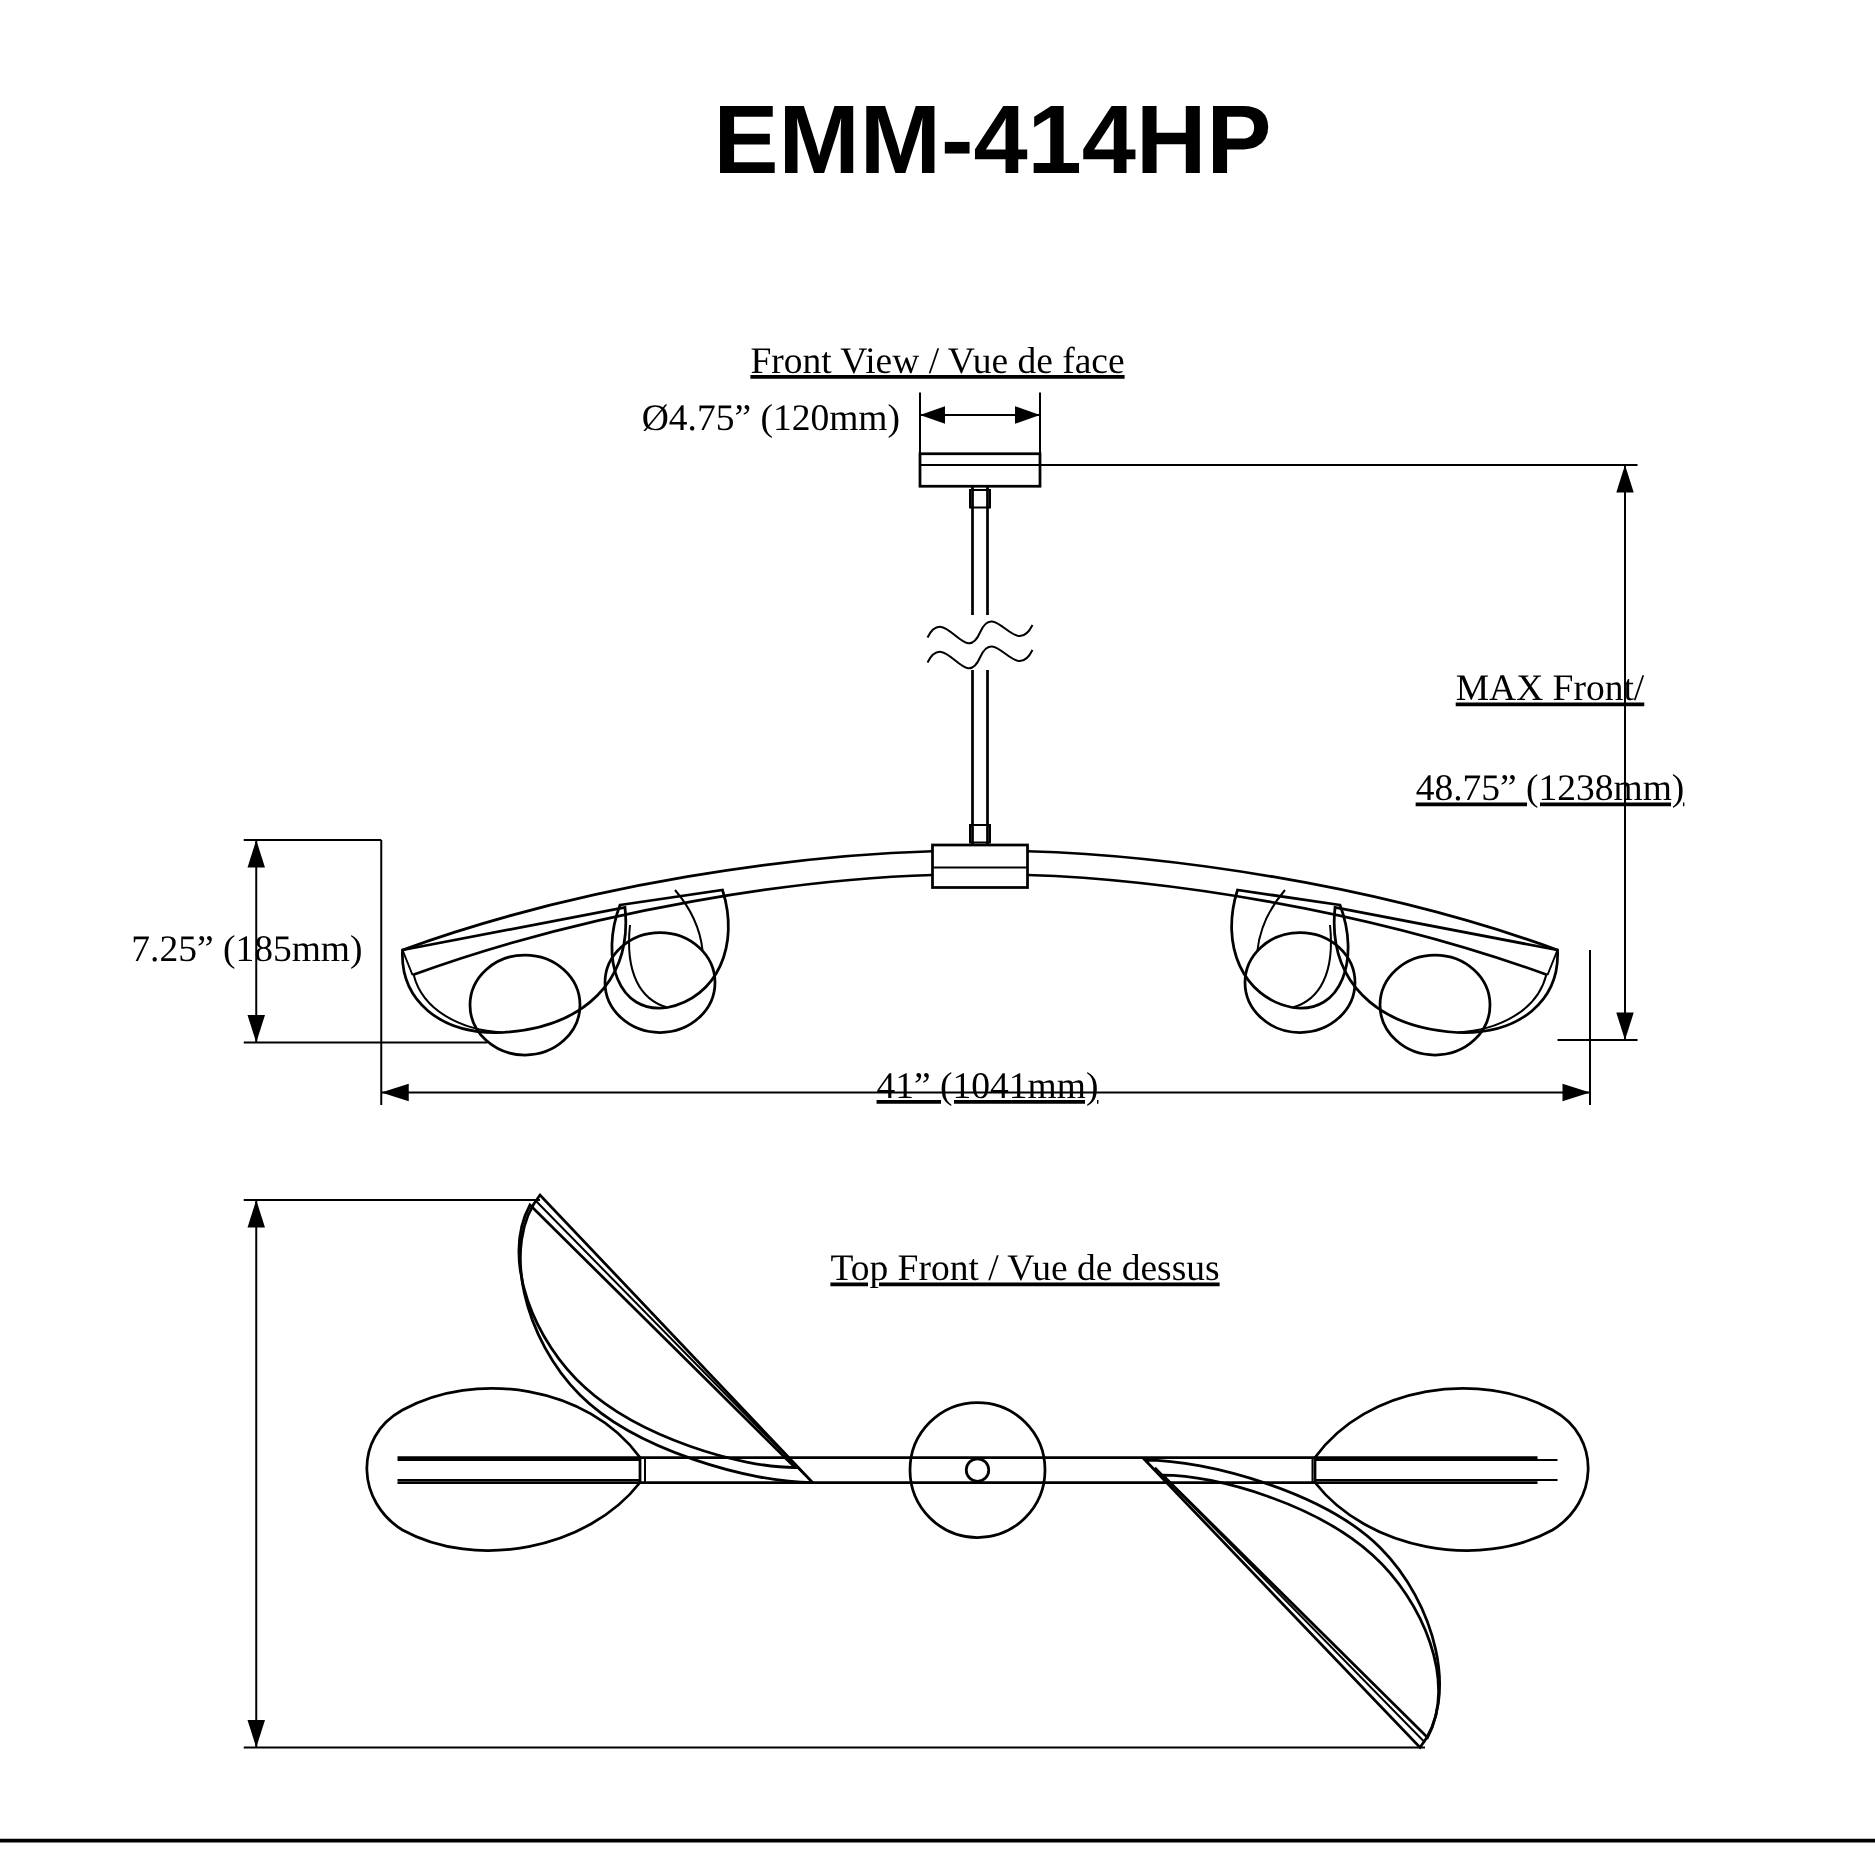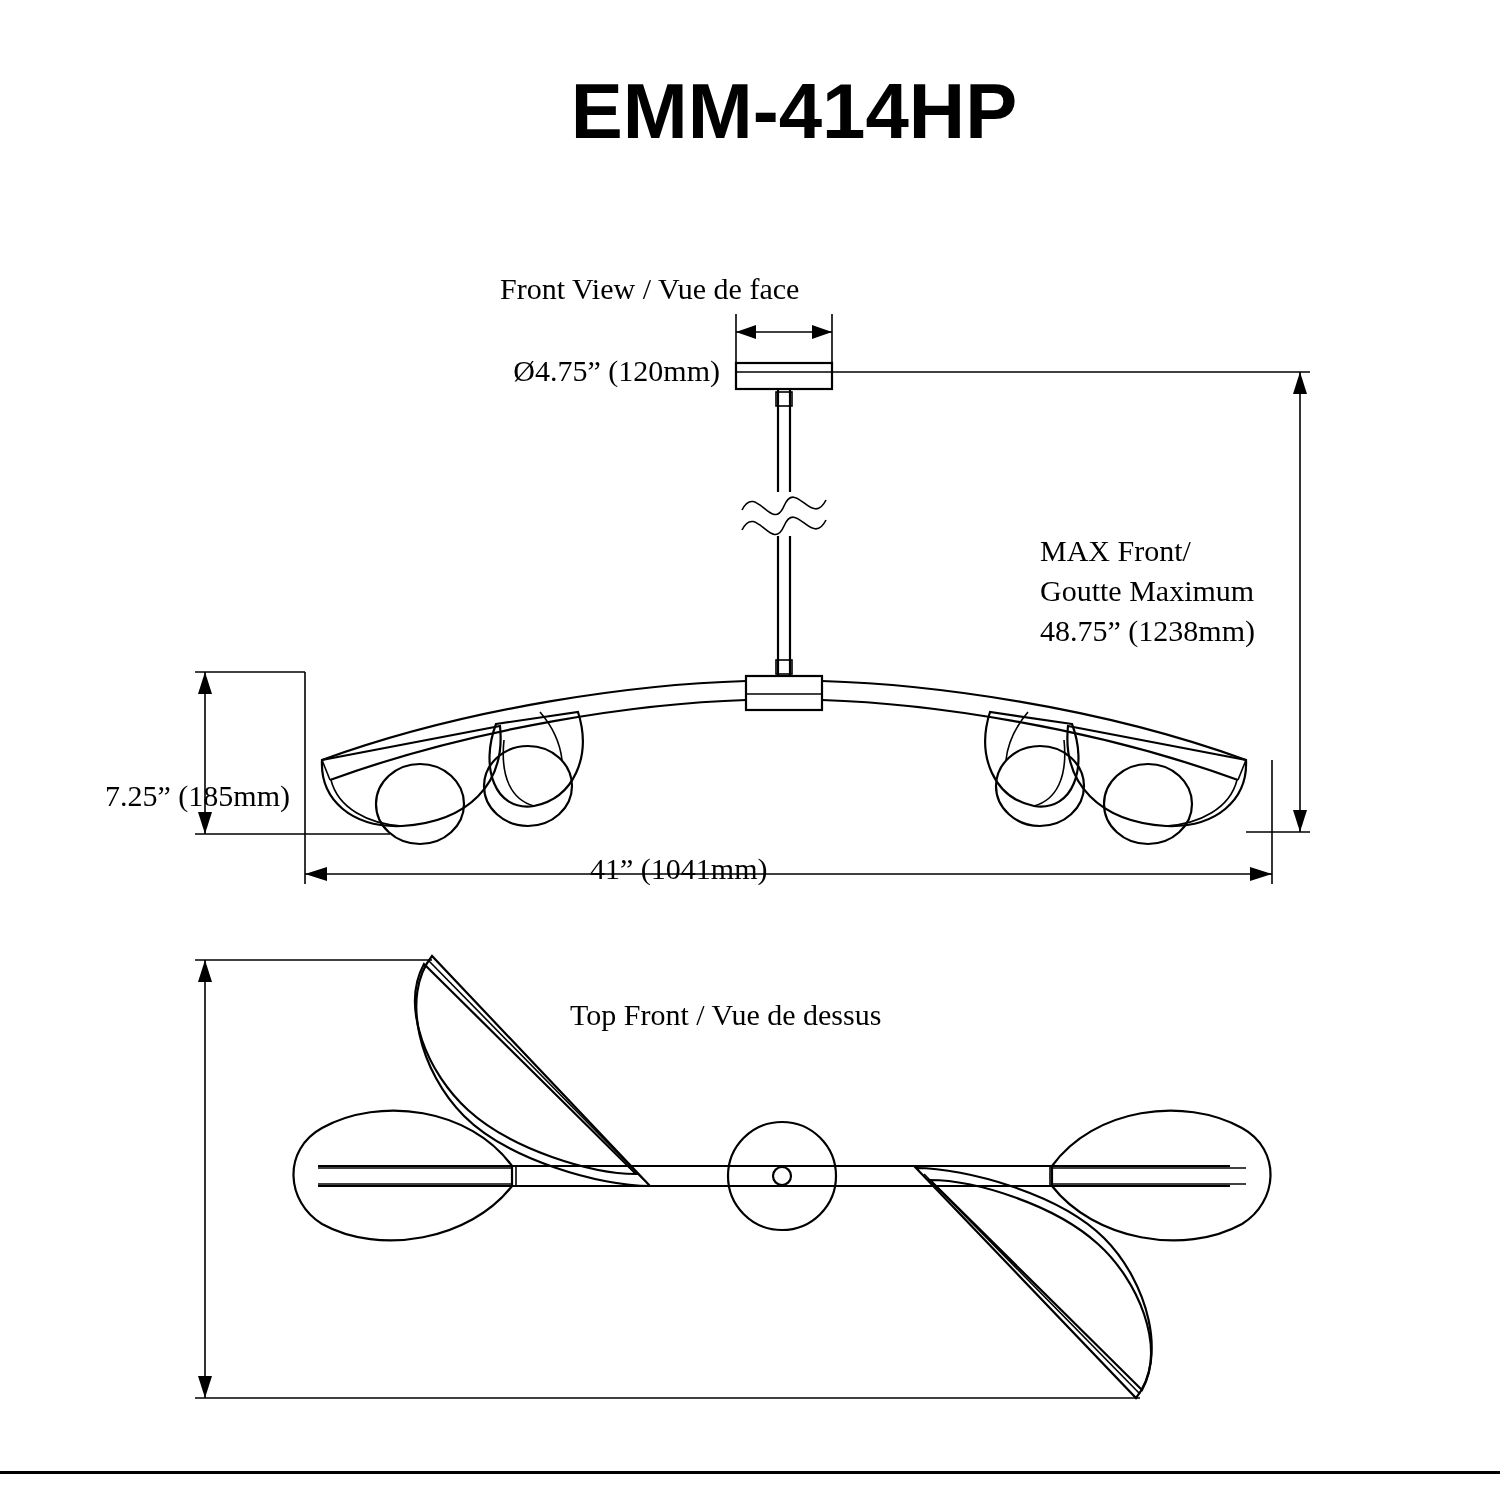--- a/index.html
+++ b/index.html
@@ -31,22 +31,22 @@
     font-family: "Liberation Sans", sans-serif;
     padding-left: 44px;
   }
   .lbl {
     position: absolute;
     font-size: 30px;
     font-family: "Liberation Serif", serif;
     white-space: nowrap;
     line-height: 1.28;
   }
-  .lbl.center { text-align: left; }
-  .lbl.right  { text-align: right; margin-top: 36px; }
+  .lbl.center { text-align: center; text-decoration: underline; }
+  .lbl.right  { text-align: right; }
   svg { position: absolute; top: 0; left: 0; }
   .ln  { stroke: #000; stroke-width: 2.2; fill: none; }
   .ln-thin { stroke: #000; stroke-width: 1.6; fill: none; }
   .fillk { fill: #000; }
   .footer {
     position: absolute;
     left: 0;
     bottom: 26px;
     width: 1500px;
     height: 3px;
@@ -58,21 +58,20 @@
 
 <div id="sheet">
 
   <div class="title">EMM-414HP</div>
 
   <div class="lbl center" style="left:500px; top:270px; width:500px;">Front View / Vue de face</div>
 
   <div class="lbl right" style="left:380px; top:316px; width:340px;">Ø4.75” (120mm)</div>
 
   <div class="lbl center" style="left:1040px; top:532px; width:400px;">MAX Front/</div>
-  <div class="lbl center" style="left:1040px; top:572px; width:400px;">Goutte Maximum</div>
   <div class="lbl center" style="left:1040px; top:612px; width:400px;">48.75” (1238mm)</div>
 
   <div class="lbl right" style="left:10px; top:741px; width:280px;">7.25” (185mm)</div>
 
   <div class="lbl center" style="left:590px; top:850px; width:400px;">41” (1041mm)</div>
 
   <div class="lbl center" style="left:570px; top:996px; width:500px;">Top Front / Vue de dessus</div>
 
 
   <svg width="1500" height="1500" viewBox="0 0 1500 1500">

